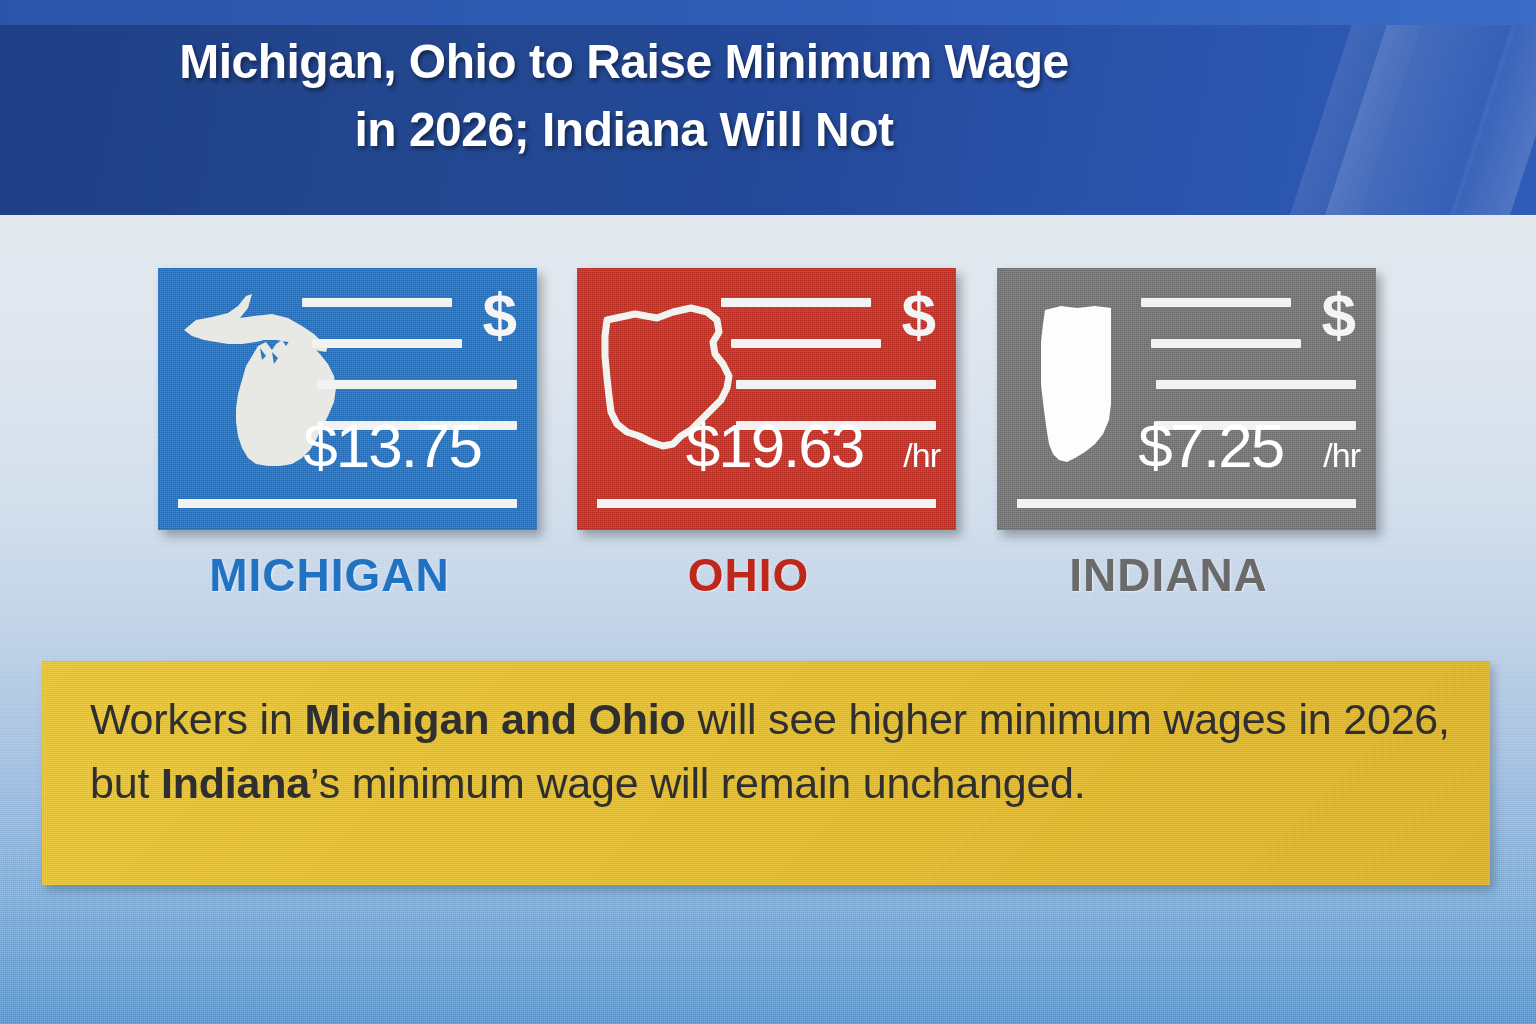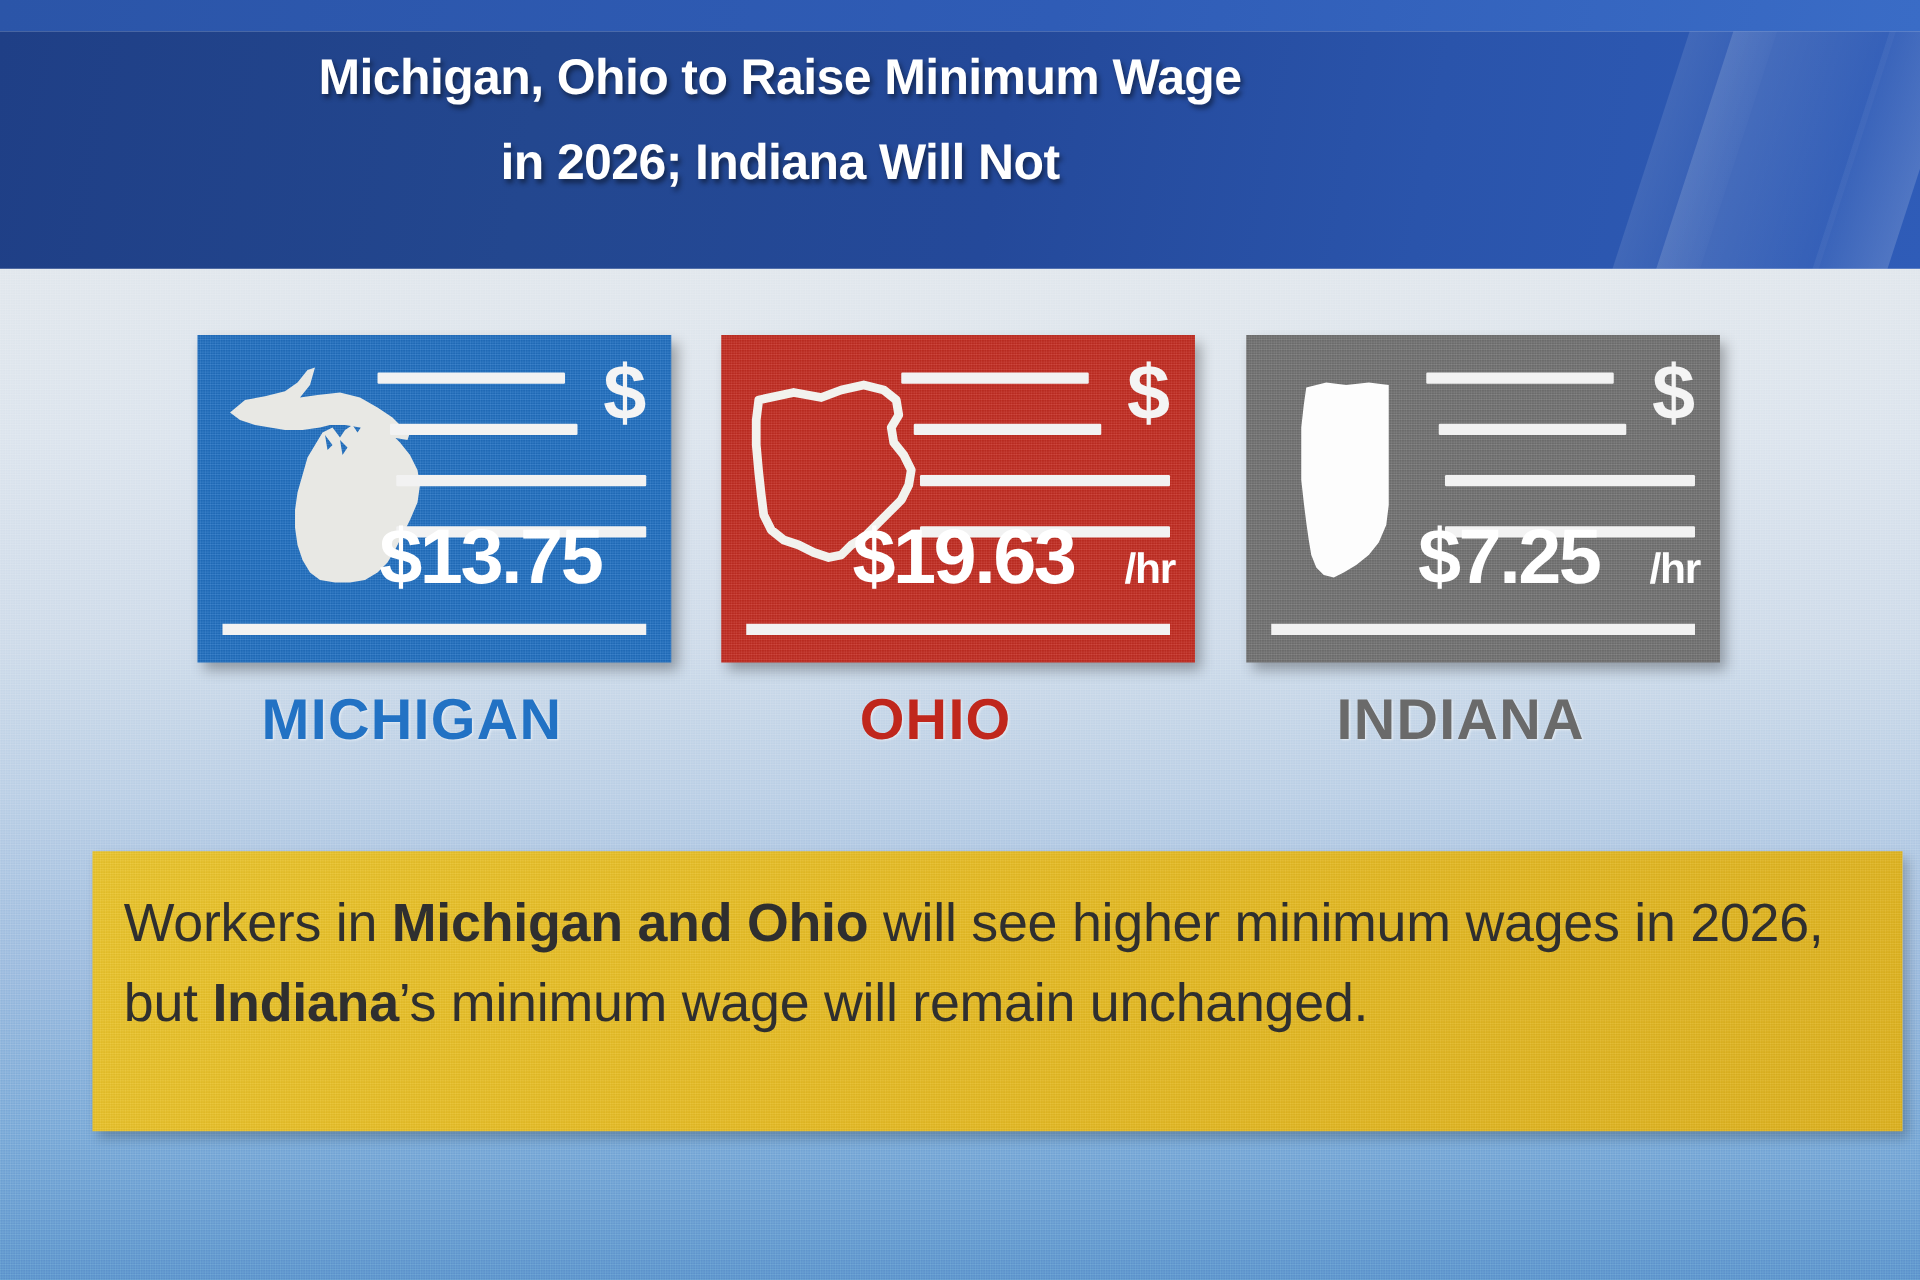--- a/index.html
+++ b/index.html
@@ -68,21 +68,21 @@
     width:1536px; height:25px;
     background:linear-gradient(100deg, #2b55a8 0%, #2f5cb6 55%, #3a6cc6 100%);
   }
 
   #title {
     position:absolute;
     left:0; top:28px;
     width:1248px;
     text-align:center;
     color:#ffffff;
-    font-size:40px;
+    font-size:48px;
     font-weight:bold;
     line-height:68px;
     letter-spacing:-.5px;
     text-shadow:2px 3px 4px rgba(0,0,0,.45);
     font-stretch:condensed;
     white-space:pre-line;
   }
 
   
   #cards {
@@ -131,21 +131,21 @@
     font-size:62px;
     font-weight:bold;
     line-height:62px;
     font-family:"Liberation Sans", sans-serif;
   }
 
   .amount {
     position:absolute;
     right:16px; bottom:44px;
     color:#ffffff;
-    font-weight:bold;
+    font-weight:normal;
     font-size:62px;
     line-height:62px;
     letter-spacing:-2px;
     white-space:nowrap;
   }
   .amount .per { font-size:34px; letter-spacing:-1px;margin-left:40px; }
 
   .bottom-ln {
     position:absolute;
     left:20px; bottom:22px;
@@ -170,27 +170,26 @@
     font-stretch:condensed;
     text-shadow:1px 1px 2px rgba(255,255,255,.55);
   }
   #label-michigan { left:0;    color:#2272c4; }
   #label-ohio     { left:419px; color:#c0271c; }
   #label-indiana  { left:839px; color:#6a6a6a; }
 
   
   #caption {
     position:absolute;
-    left:42px; top:681px;
+    left:42px; top:661px;
     width:1448px; height:224px;
     background:linear-gradient(135deg, #ecc62c 0%, #e8bd24 45%, #e0b41f 100%);
     box-shadow:4px 5px 9px rgba(0,0,0,.22);
-    padding:26px 34px 0 25px;
-    overflow:hidden;
-    margin-left:32px;
+    padding:26px 34px 0 48px;
+    overflow:hidden;
   }
   #caption-tex {
     position:absolute; inset:0;
     opacity:.28;
     background-image:
       repeating-linear-gradient(0deg, rgba(255,255,255,.30) 0 1px, rgba(0,0,0,.10) 1px 2px),
       repeating-linear-gradient(90deg, rgba(255,255,255,.22) 0 1px, rgba(0,0,0,.08) 1px 2px);
     background-size:2px 2px, 2px 2px;
     pointer-events:none;
   }

